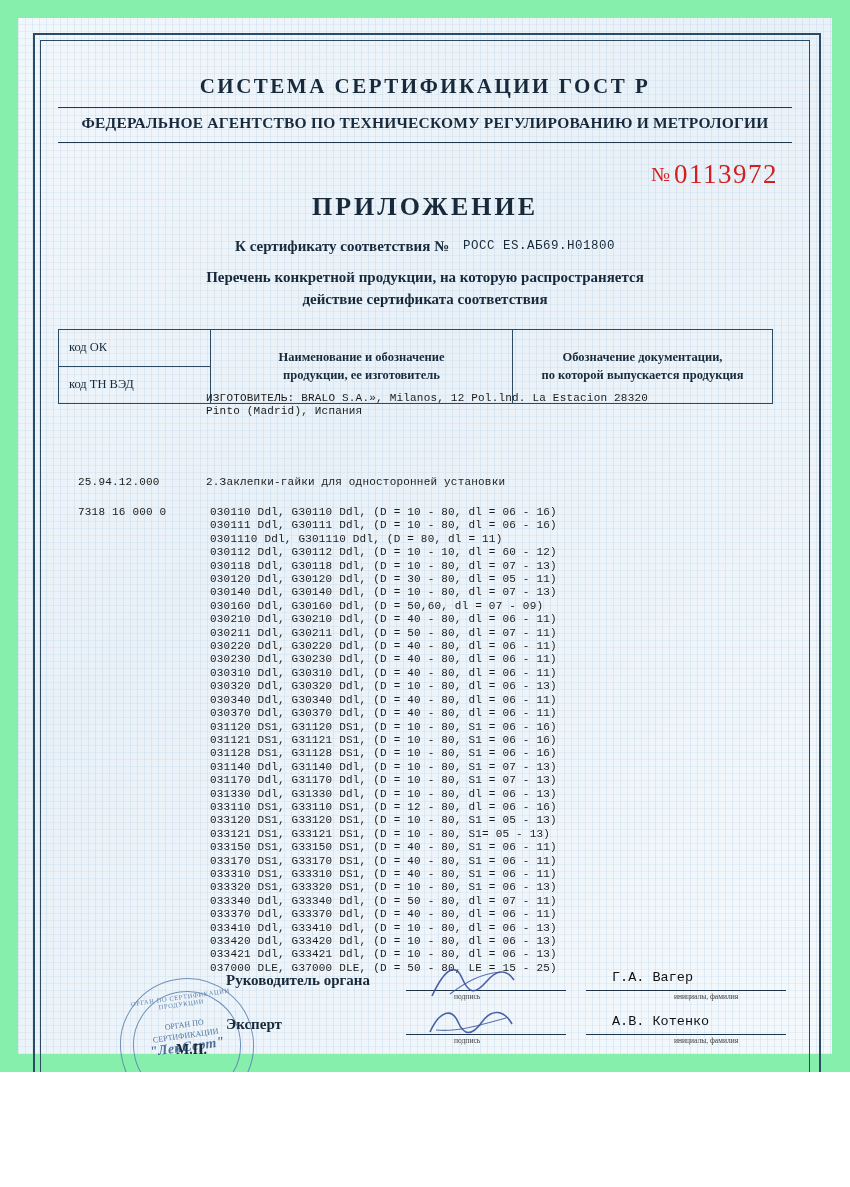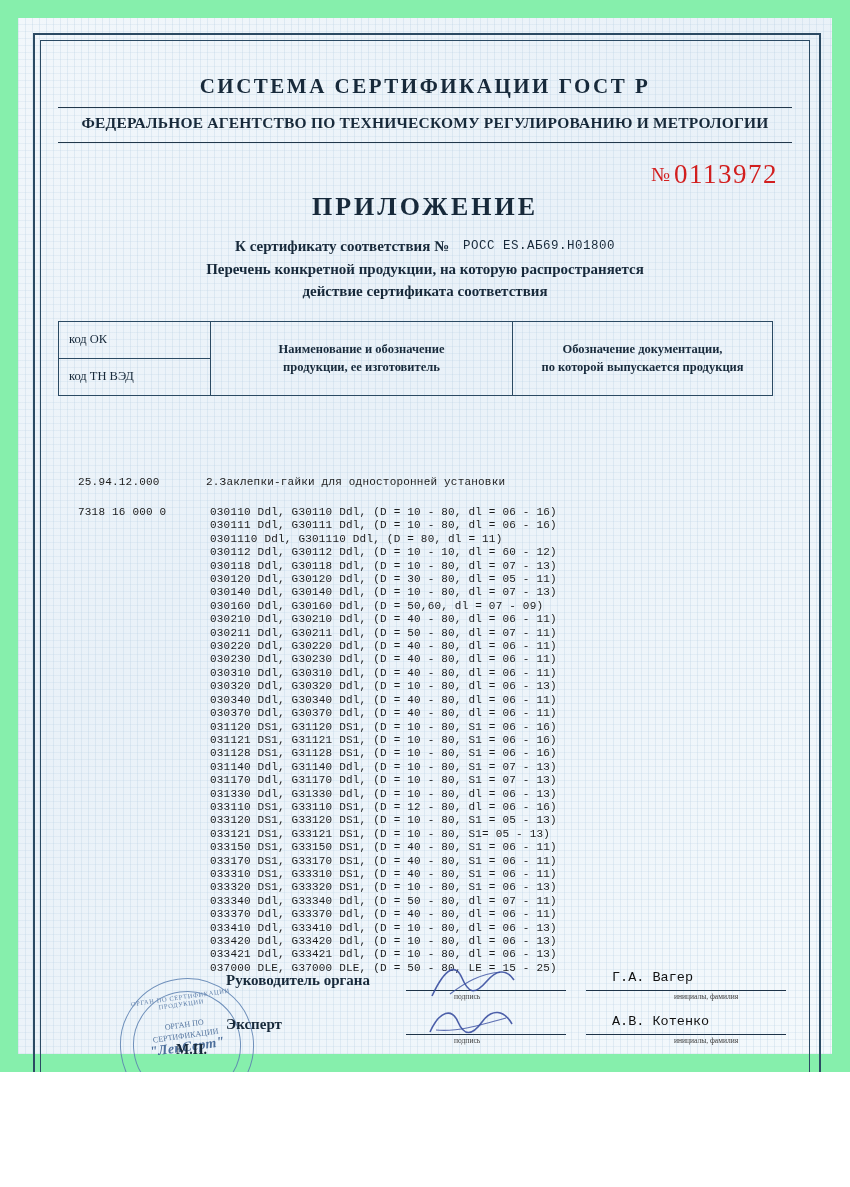--- a/index.html
+++ b/index.html
@@ -103,21 +103,21 @@
     font-family: "Liberation Mono", monospace;
     font-weight: normal;
     font-size: 12.5px;
     letter-spacing: 0.5px;
     margin-left: 10px;
     position: relative;
     top: -2px;
   }
   .lede {
     text-align: center;
-    margin-top: 4px;
+    margin-top: 12px;
     font-size: 15px;
     font-weight: bold;
     line-height: 1.45;
     color: #17293a;
   }
 
   
   table.maintbl {
     margin-top: 18px;
     width: 715px;
@@ -333,20 +333,22 @@
 продукции, ее изготовитель</td>
         <td class="th-right" rowspan="2" style="white-space:pre-line">Обозначение документации,
 по которой выпускается продукция</td>
       </tr>
       <tr>
         <td class="th-code">код ТН ВЭД</td>
       </tr>
     </tbody>
       </table>
 
+    <div class="mono manu">ИЗГОТОВИТЕЛЬ: BRALO S.A.», Milanos, 12 Pol.lnd. La Estacion 28320
+Pinto (Madrid), Испания</div>
     <div class="mono codes-ok">25.94.12.000</div>
     <div class="mono codes-tn">7318 16 000 0</div>
     <div class="mono prod-head">2.Заклепки-гайки для односторонней установки</div>
     <div class="mono prod-list">030110 Ddl, G30110 Ddl, (D = 10 - 80, dl = 06 - 16)
 030111 Ddl, G30111 Ddl, (D = 10 - 80, dl = 06 - 16)
 0301110 Ddl, G301110 Ddl, (D = 80, dl = 11)
 030112 Ddl, G30112 Ddl, (D = 10 - 10, dl = 60 - 12)
 030118 Ddl, G30118 Ddl, (D = 10 - 80, dl = 07 - 13)
 030120 Ddl, G30120 Ddl, (D = 30 - 80, dl = 05 - 11)
 030140 Ddl, G30140 Ddl, (D = 10 - 80, dl = 07 - 13)

